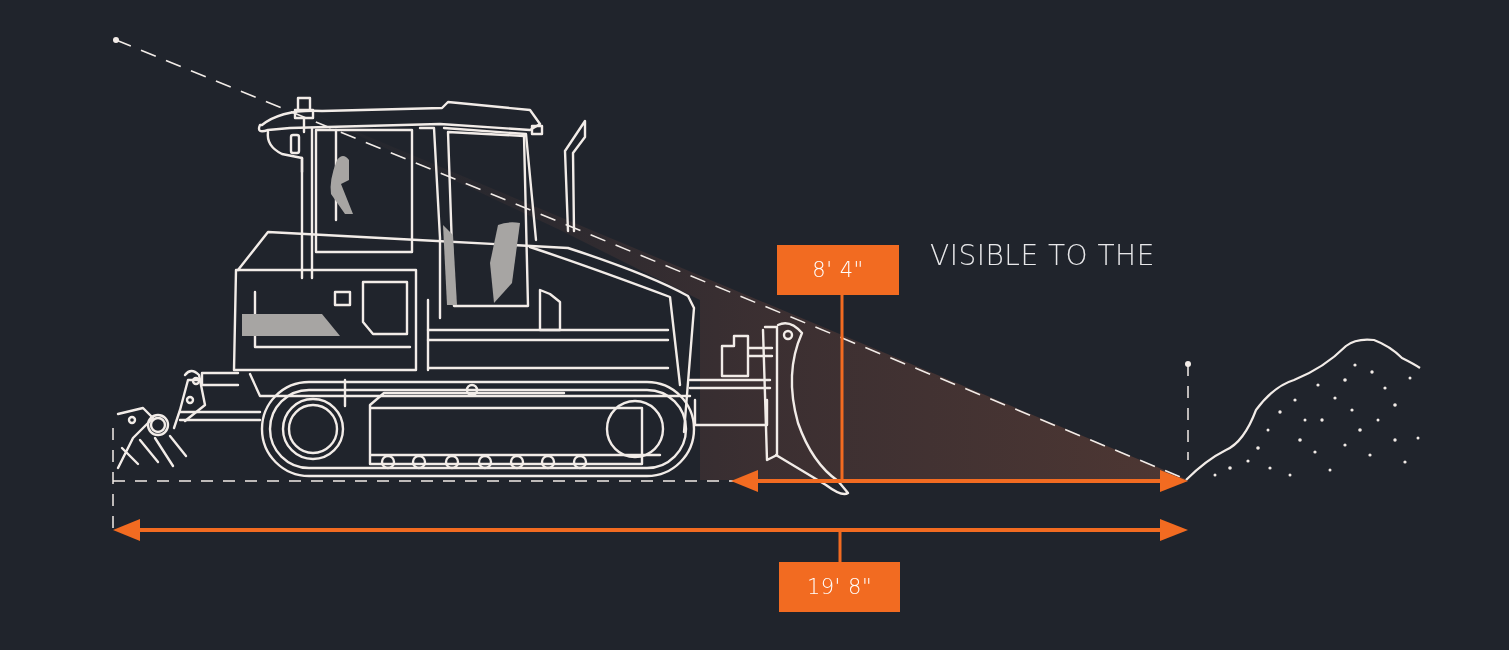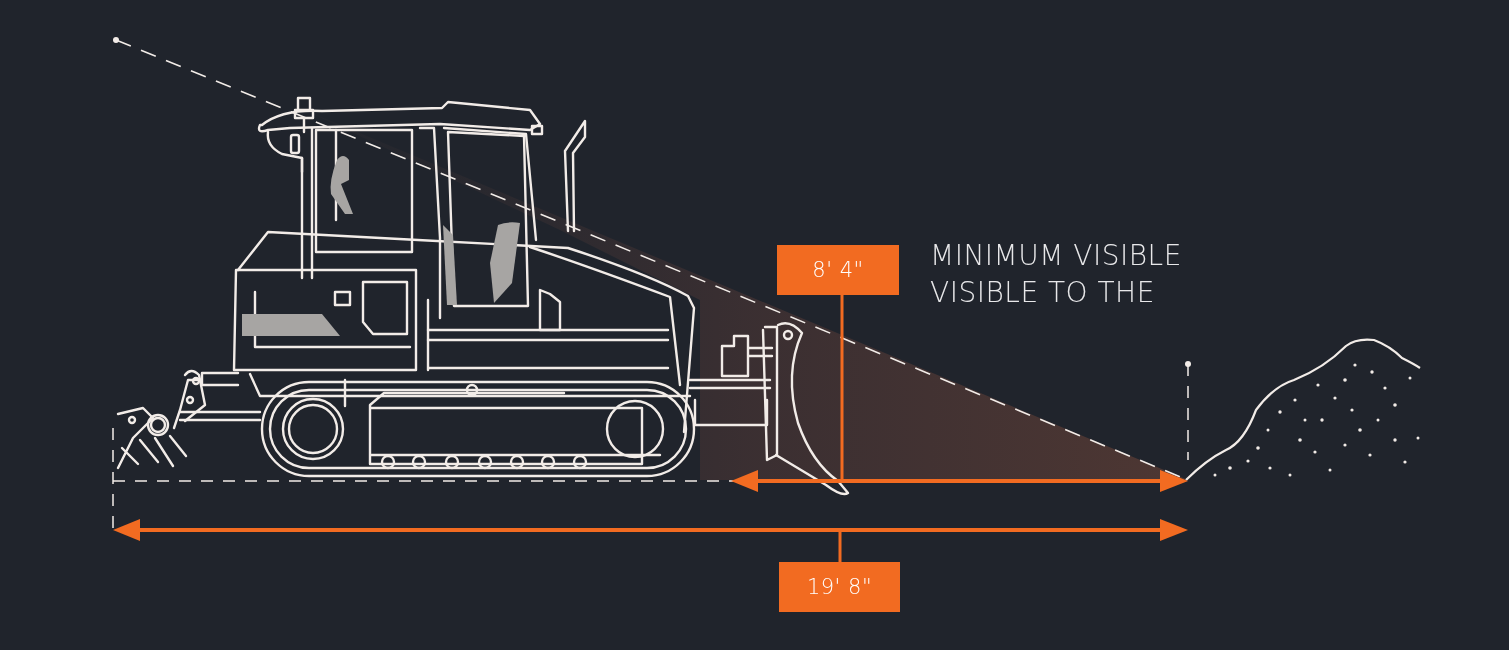--- a/index.html
+++ b/index.html
@@ -163,15 +163,14 @@
 
 <div id="box-min" class="label-box">
   <span>8' 4"</span>
 </div>
 
 <div id="box-total" class="label-box">
   <span>19' 8"</span>
 </div>
 
 <div id="caption">
-  <div>MINIMUM VISIBLE</div>
   <div>VISIBLE TO THE</div>
 </div>
 
 </body></html>

